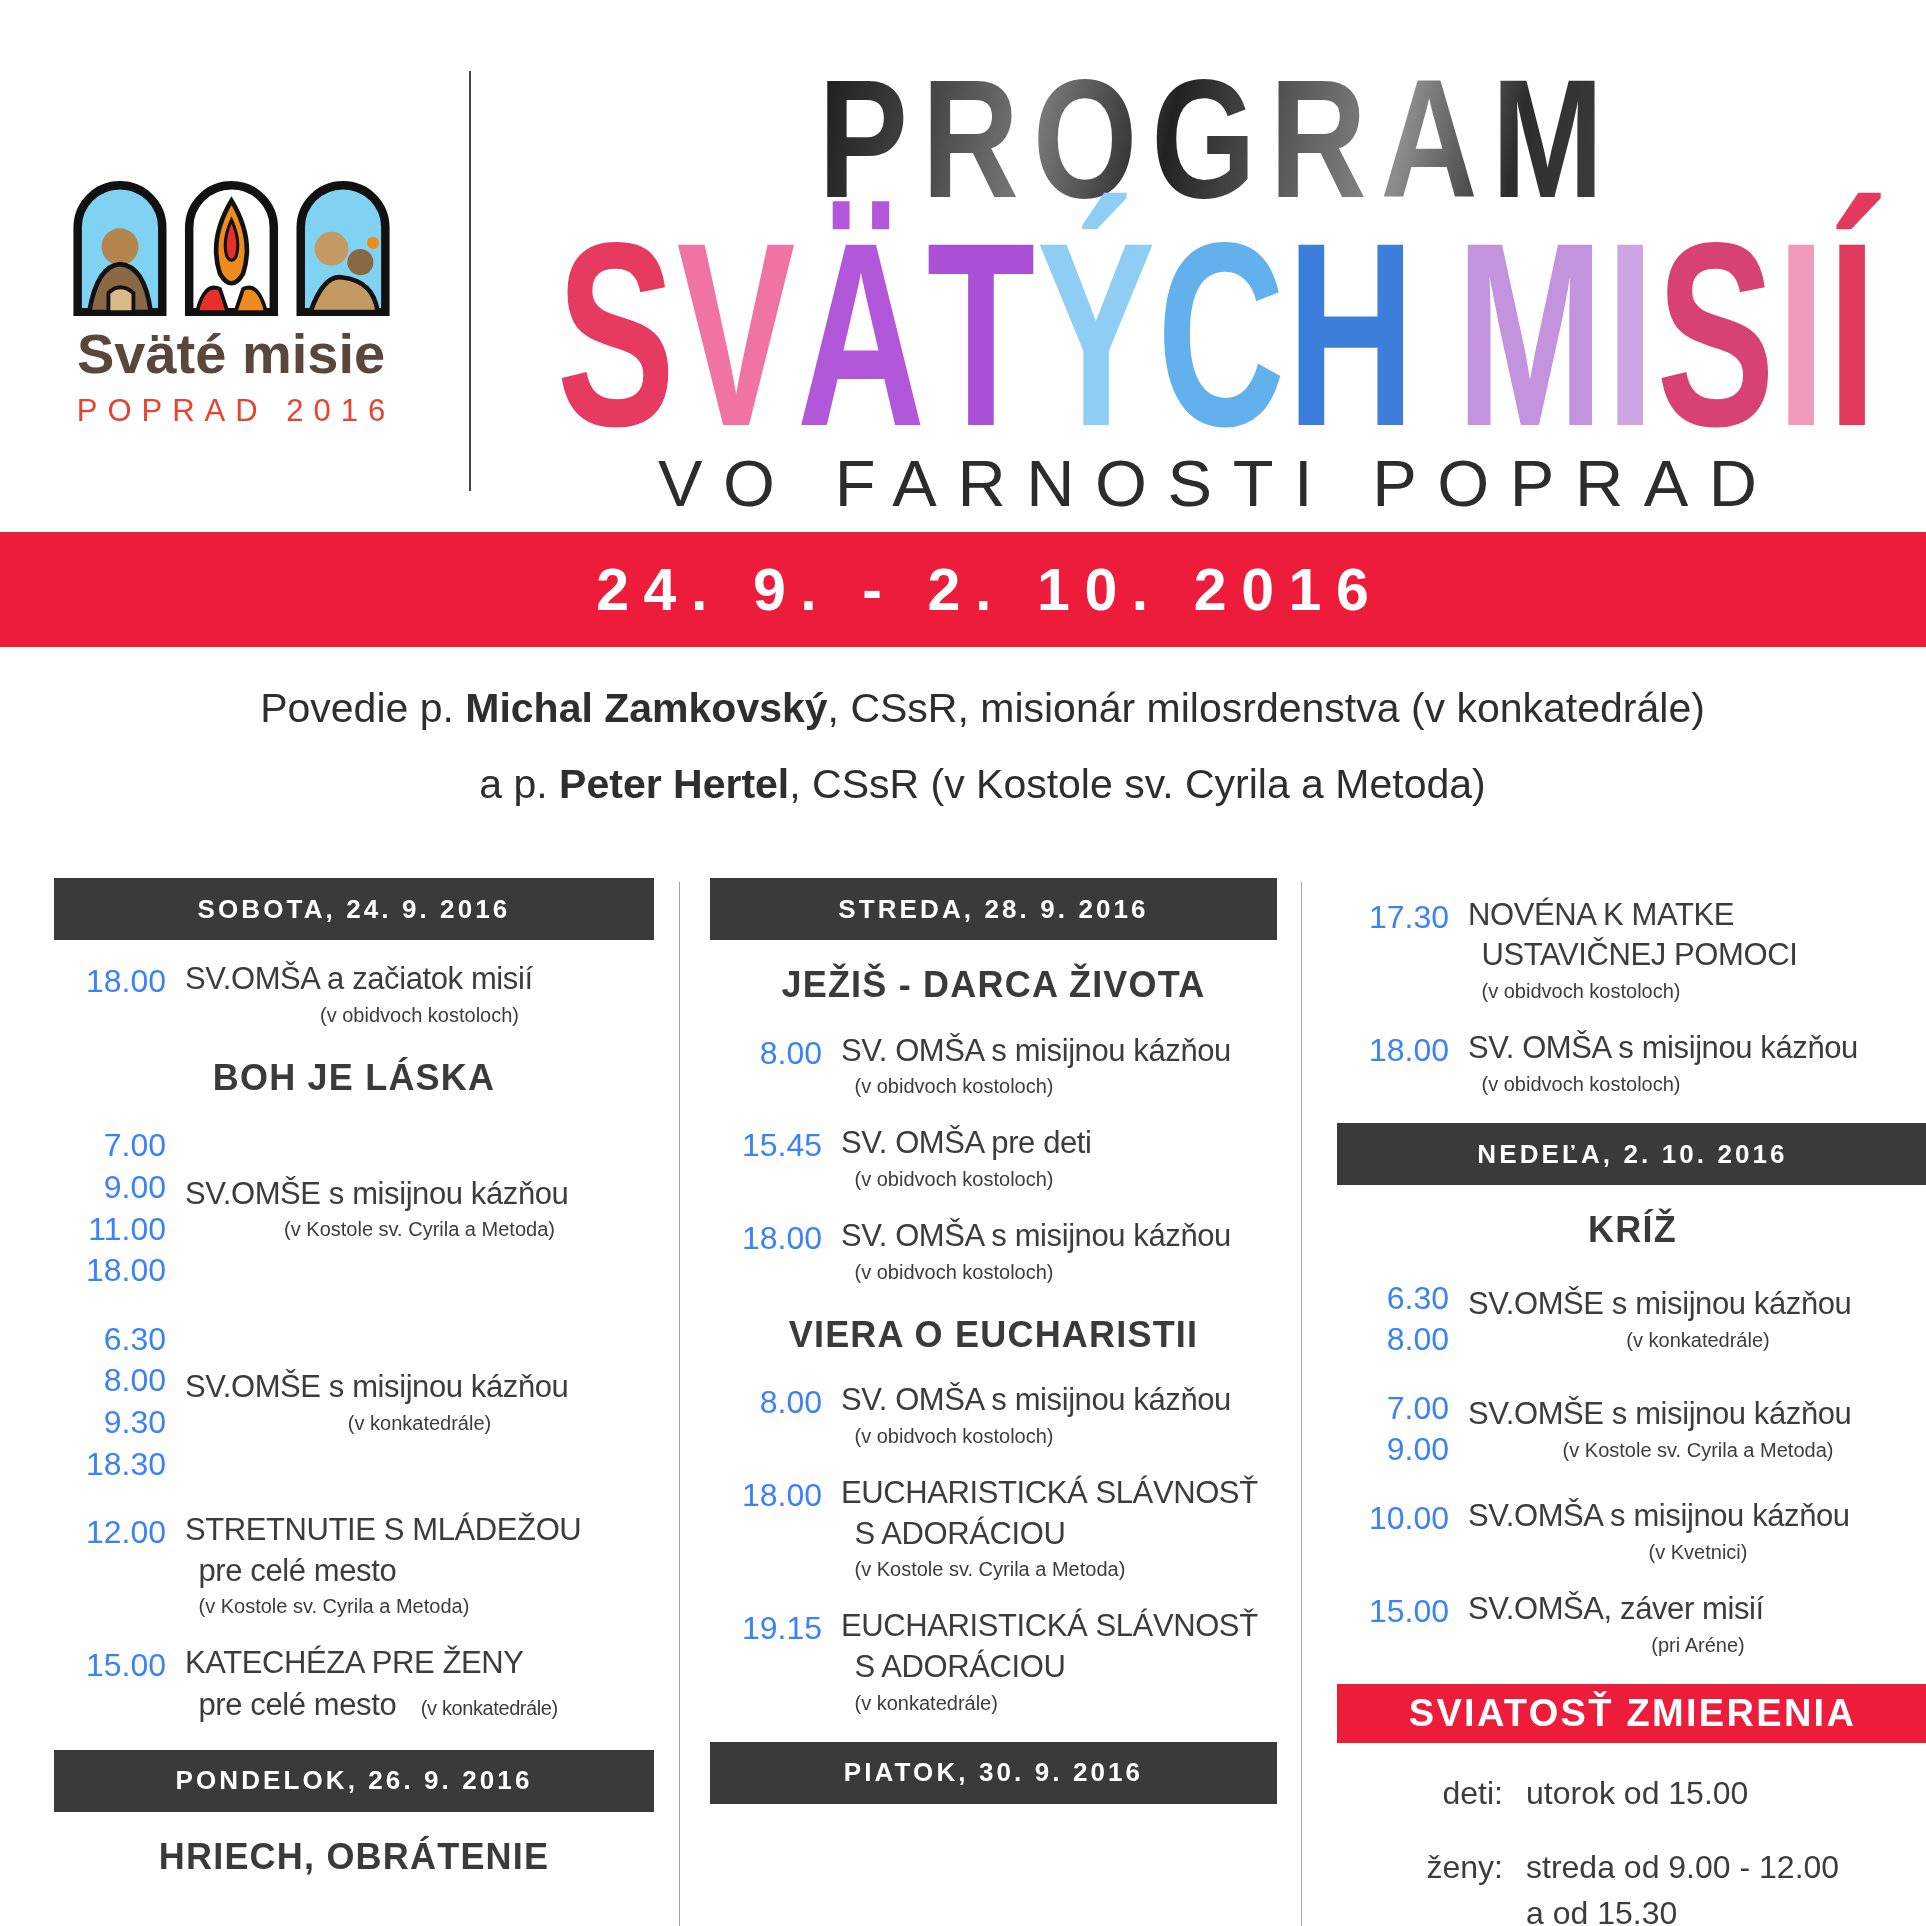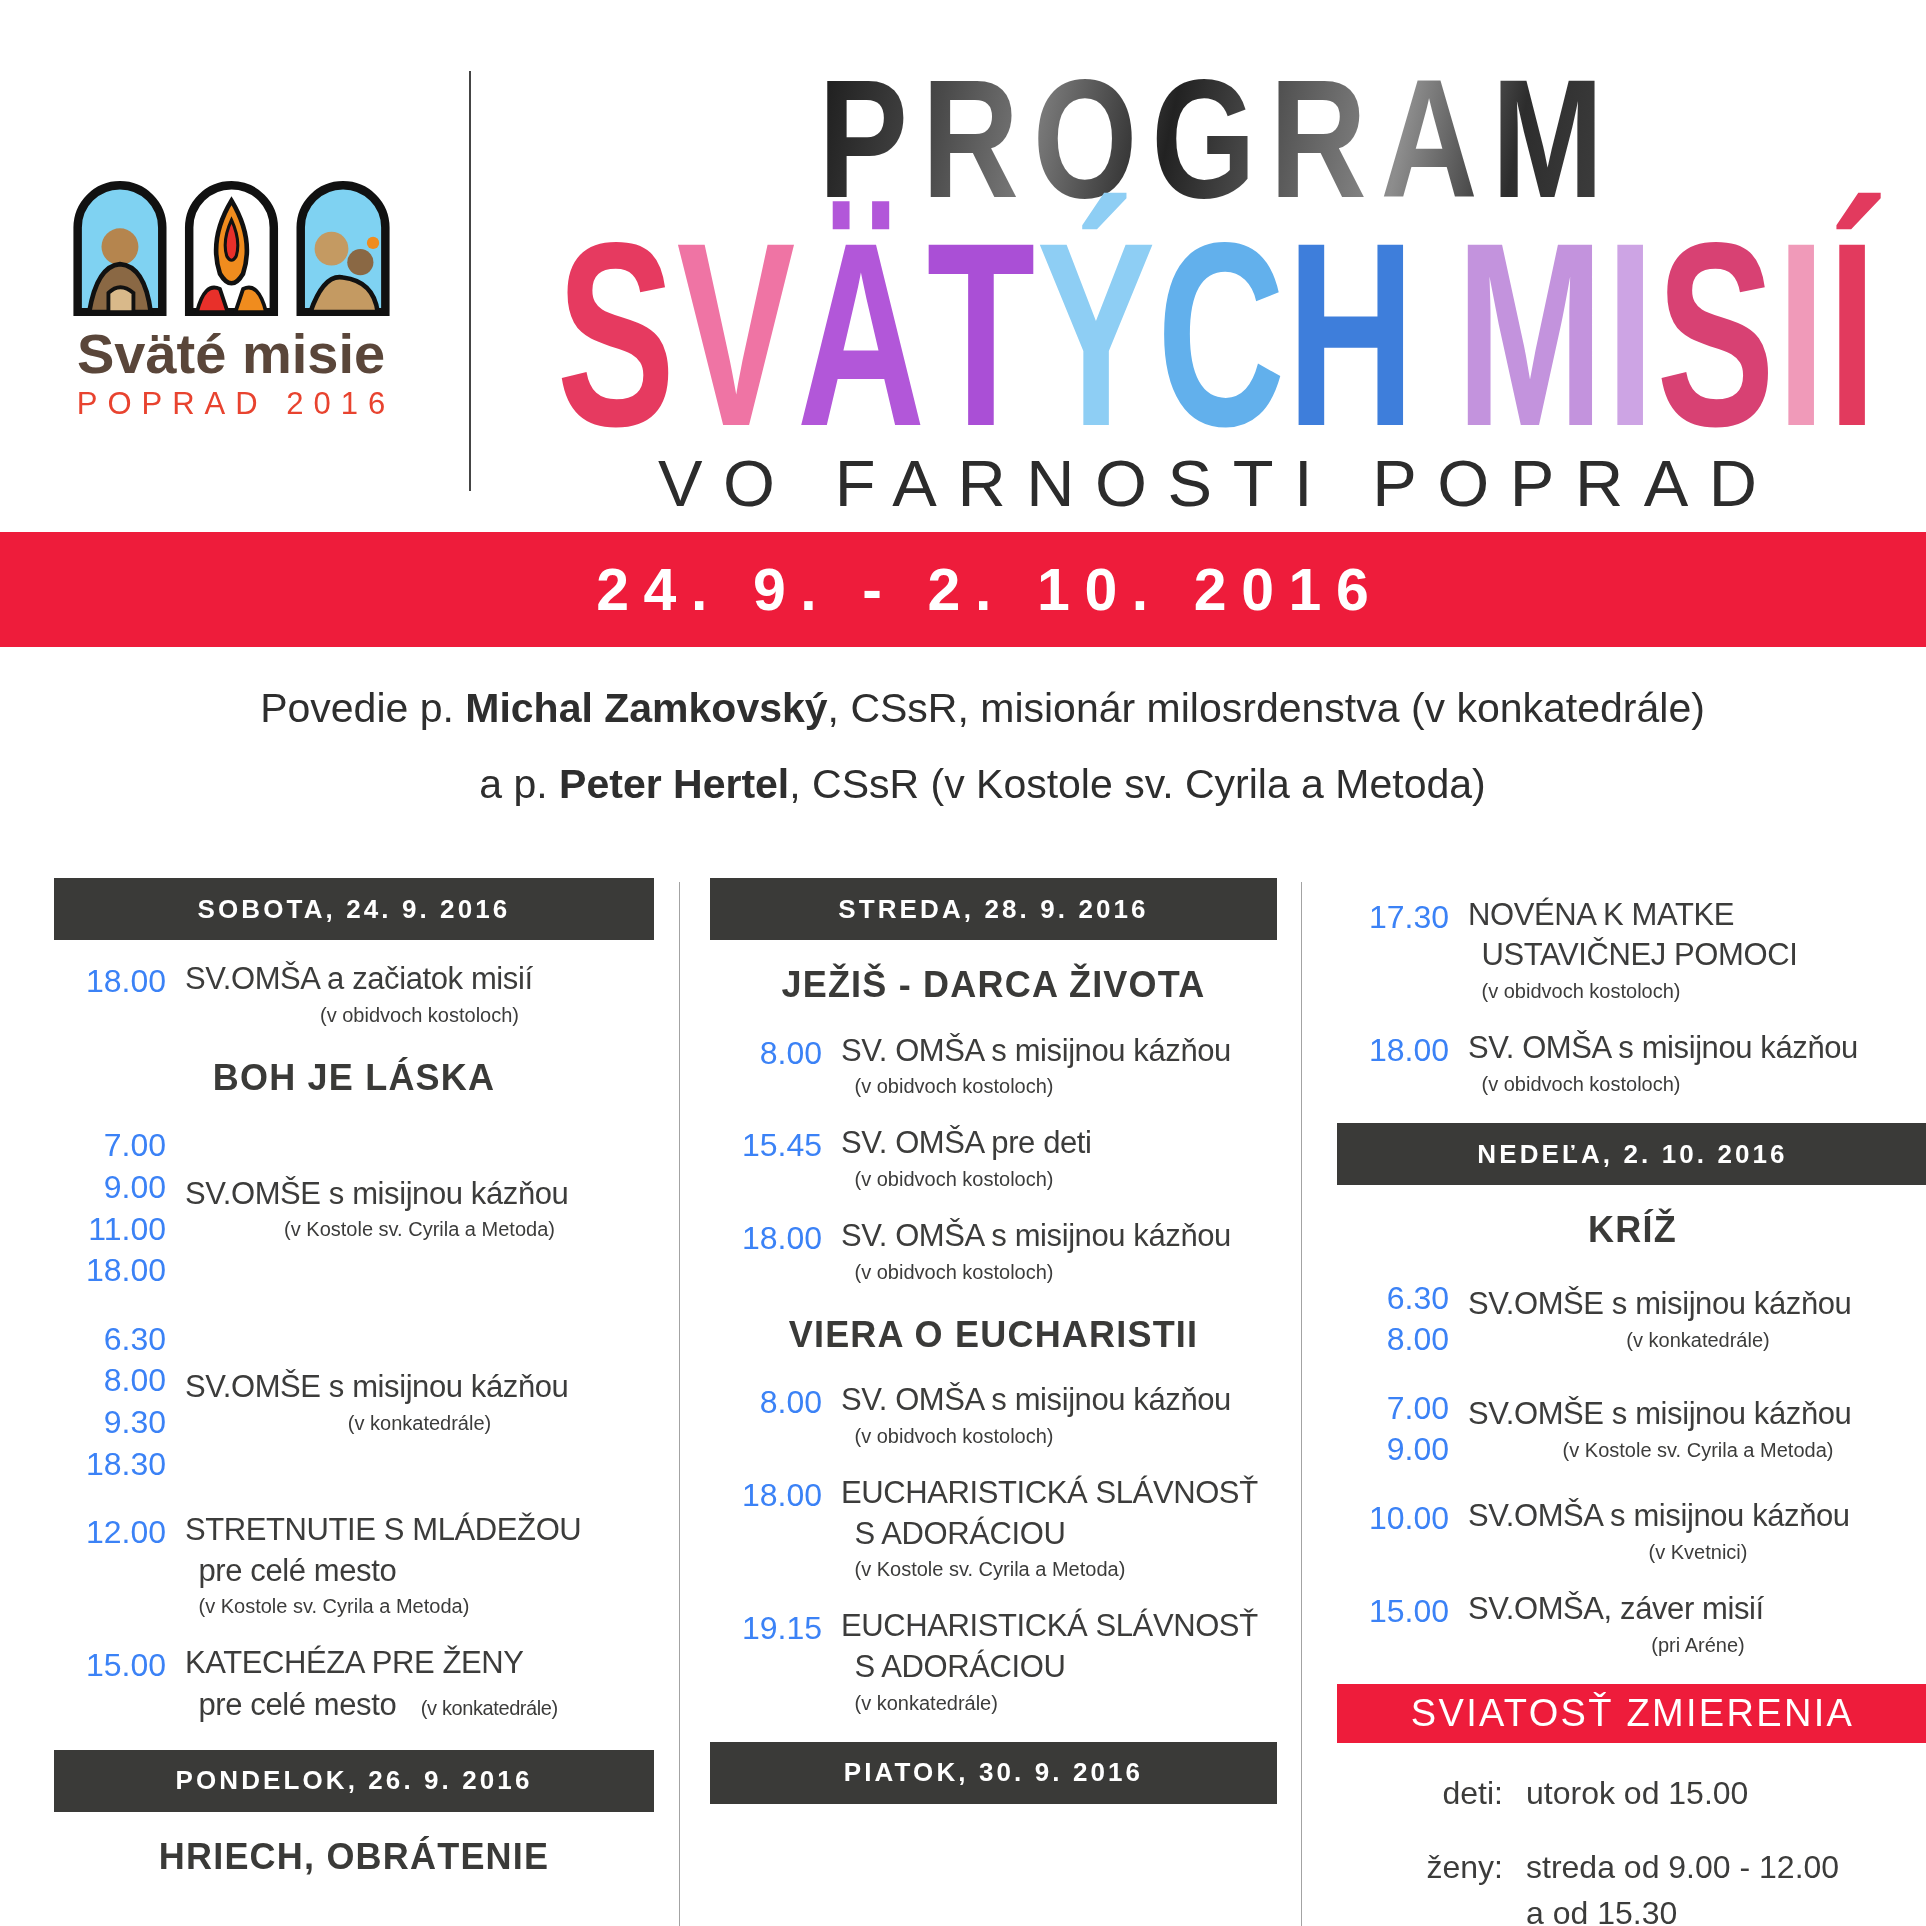--- a/index.html
+++ b/index.html
@@ -3,21 +3,21 @@
 <meta charset="utf-8">
 <style>
   html,body{margin:0;padding:0;background:#ffffff;}
   body{font-family:"Liberation Sans", sans-serif;color:#3c3c3b;}
   .poster{position:relative;width:1965px;height:2757px;overflow:hidden;background:#fff;}
 
   
   .brand{position:absolute;left:54px;top:166px;width:354px;text-align:center;}
   .brand svg{display:block;margin:0 auto;}
   .brand-name{font-size:56px;font-weight:700;color:#5a463a;margin-top:10px;line-height:1;}
-  .brand-year{font-size:31px;color:#e8432f;letter-spacing:10px;margin-top:6px;text-indent:10px;line-height:1;}
+  .brand-year{font-size:31px;color:#e8432f;letter-spacing:10px;margin-top:13px;text-indent:10px;line-height:1;}
   .hdiv{position:absolute;left:469px;top:71px;width:1.5px;height:420px;background:#454545;}
 
   .trow{position:absolute;left:470px;right:0;display:flex;justify-content:center;}
   .fit{display:inline-block;white-space:nowrap;transform-origin:center center;}
   .row-program{top:54px;}
   .t-program{font-size:169px;font-weight:700;letter-spacing:17.3px;line-height:1;
     background:linear-gradient(105deg,#1b1b1b 0%,#4a4a4a 16%,#7a7a7a 28%,#222 44%,#585858 58%,#8d8d8d 72%,#2d2d2d 86%,#404040 100%);
     -webkit-background-clip:text;background-clip:text;color:transparent;}
   .row-main{top:214px;}
   .t-main{display:inline-flex;align-items:flex-start;}
@@ -38,21 +38,21 @@
   .col1{width:679px;padding:0 25px 0 54px;}
   .col2{width:621px;padding:0 23px 0 31px;}
   .col3{width:665px;padding:19px 37px 0 37px;}
   .vdiv{position:absolute;top:882px;height:1811px;width:1.2px;background:#a3a3a3;z-index:1;}
   .vdiv1{left:679px;} .vdiv2{left:1301px;}
 
   .daybar{background:#3a3a38;color:#fff;height:62px;display:flex;align-items:center;justify-content:center;margin:21px 0 21px;}
   .daybar:first-child{margin-top:0;}
   .daybar span{font-weight:700;font-size:26px;letter-spacing:3.1px;}
   .redhead{background:#ee1c3b;color:#fff;height:59px;display:flex;align-items:center;justify-content:center;margin:27px 0 27px;}
-  .redhead span{font-weight:400;font-size:38px;letter-spacing:2.3px;}
+  .redhead span{font-weight:700;font-size:38px;letter-spacing:2.3px;}
 
   .theme{text-align:center;font-weight:700;font-size:36px;letter-spacing:1.2px;line-height:1.35;margin:0 0 23px;color:#3a3a38;}
 
   .entry{display:grid;grid-template-columns:112px 1fr;column-gap:19px;margin-bottom:27px;}
   .entry.multi{align-items:center;}
   .times{text-align:right;font-size:32px;line-height:1.3;color:#3b82f6;}
   .ebody{min-width:0;}
   .line-m{font-size:31px;line-height:1.18;letter-spacing:-0.4px;}
   .line-s{font-size:31px;line-height:1.18;letter-spacing:-0.4px;margin-top:3.9px;padding-left:13.5px;}
   .line-l{font-size:20px;margin-top:6.2px;padding-left:13.5px;}

